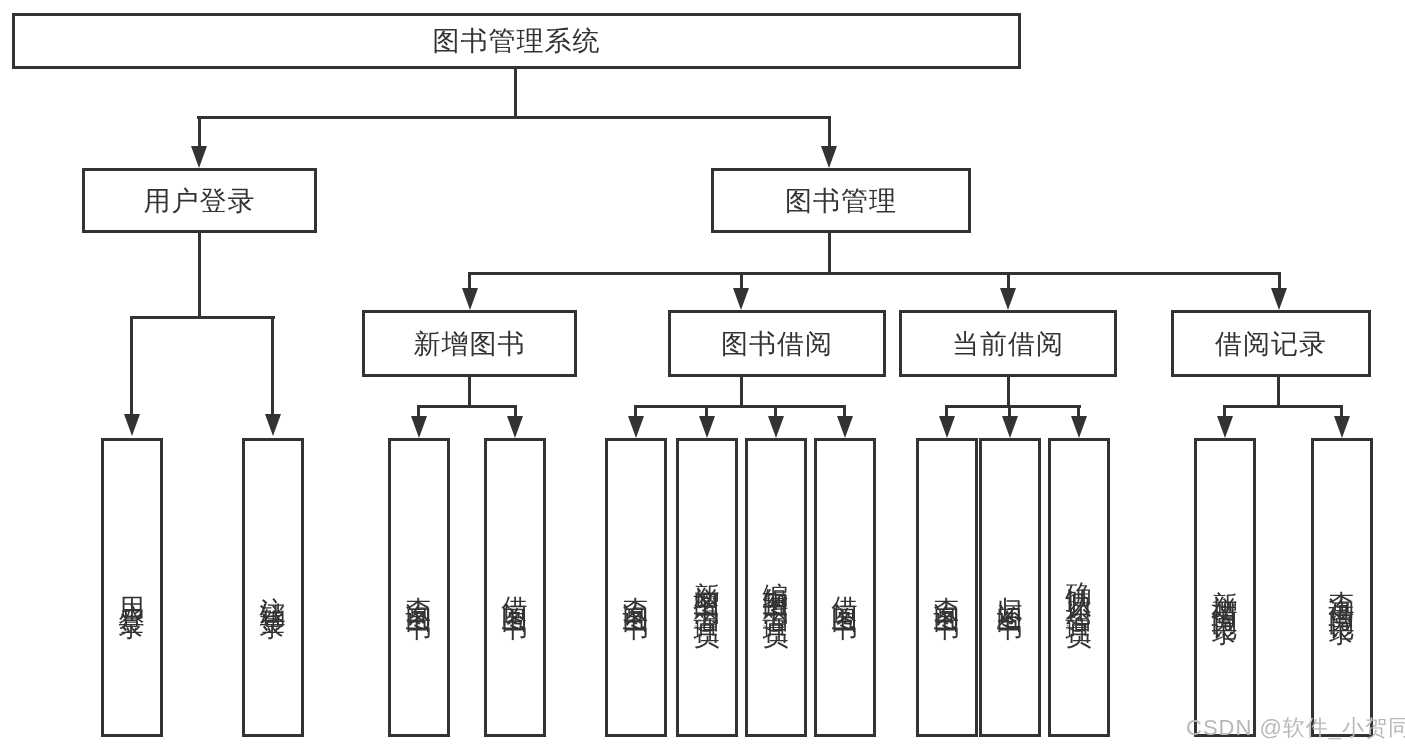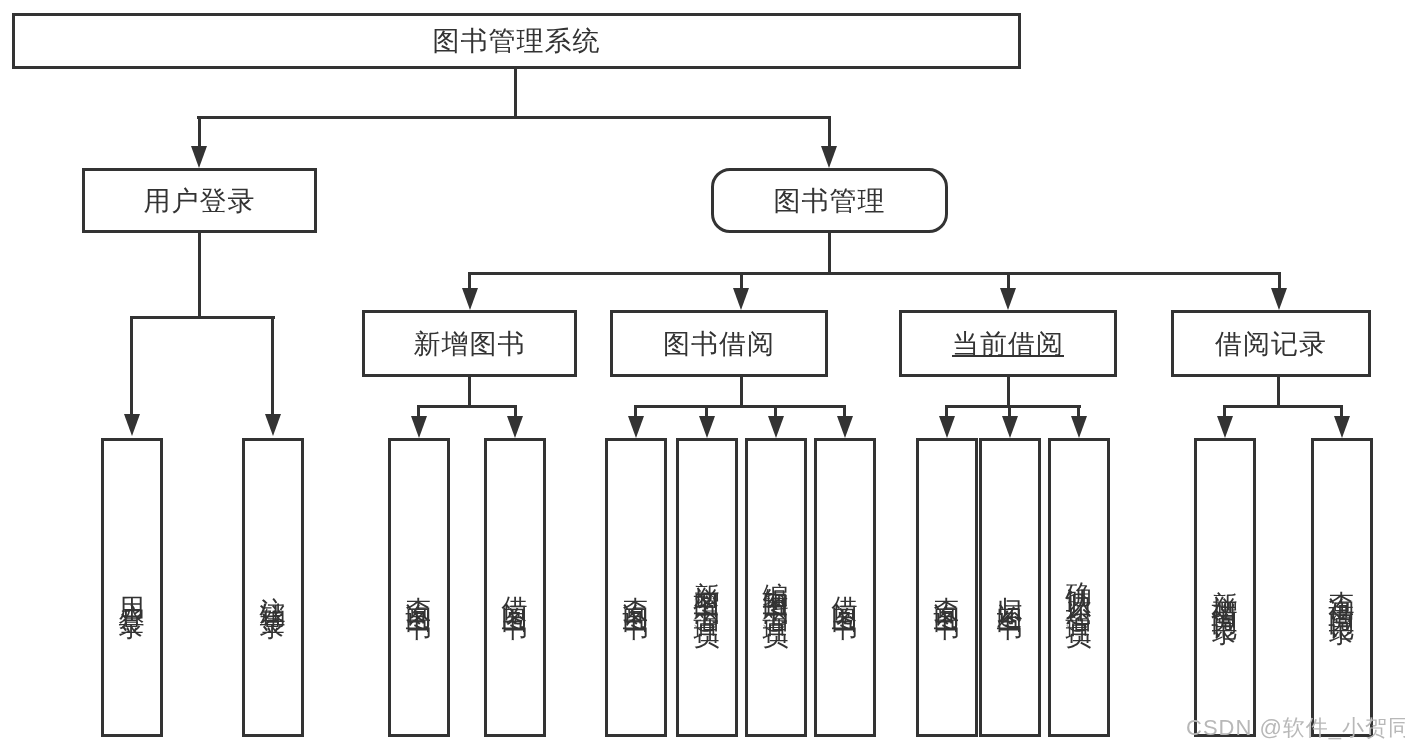--- a/index.html
+++ b/index.html
@@ -34,25 +34,25 @@
   }
 </style>
 </head>
 <body>
 
 <div id="canvas">
 
   <div class="node" style="left:12px;top:13px;width:1009px;height:56px;">图书管理系统</div>
 
   <div class="node" style="left:82px;top:168px;width:235px;height:65px;">用户登录</div>
-  <div class="node" style="left:711px;top:168px;width:237px;height:65px;border-radius:19px;">图书管理</div>
+  <div class="node" style="left:711px;top:168px;width:260px;height:65px;">图书管理</div>
 
   <div class="node" style="left:362px;top:310px;width:215px;height:67px;">新增图书</div>
-  <div class="node" style="left:610px;top:310px;width:218px;height:67px;">图书借阅</div>
-  <div class="node" style="left:899px;top:310px;width:218px;height:67px;text-decoration:underline;">当前借阅</div>
+  <div class="node" style="left:668px;top:310px;width:218px;height:67px;">图书借阅</div>
+  <div class="node" style="left:899px;top:310px;width:218px;height:67px;">当前借阅</div>
   <div class="node" style="left:1171px;top:310px;width:200px;height:67px;">借阅记录</div>
 
   <div class="leaf" style="left:101px;">用户登录</div>
   <div class="leaf" style="left:242px;">注销登录</div>
 
   <div class="leaf" style="left:388px;">查询图书</div>
   <div class="leaf" style="left:484px;">借阅图书</div>
 
   <div class="leaf" style="left:605px;">查询图书</div>
   <div class="leaf" style="left:676px;">新增图书（管理员）</div>

